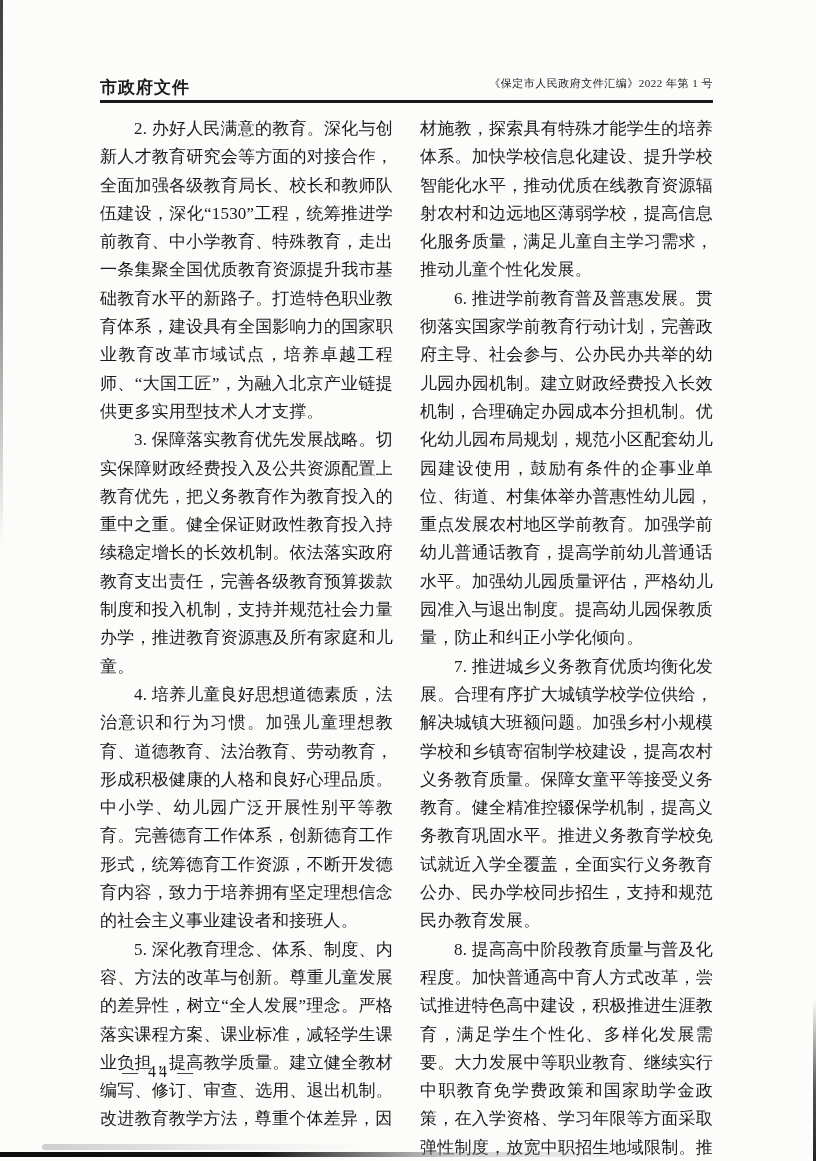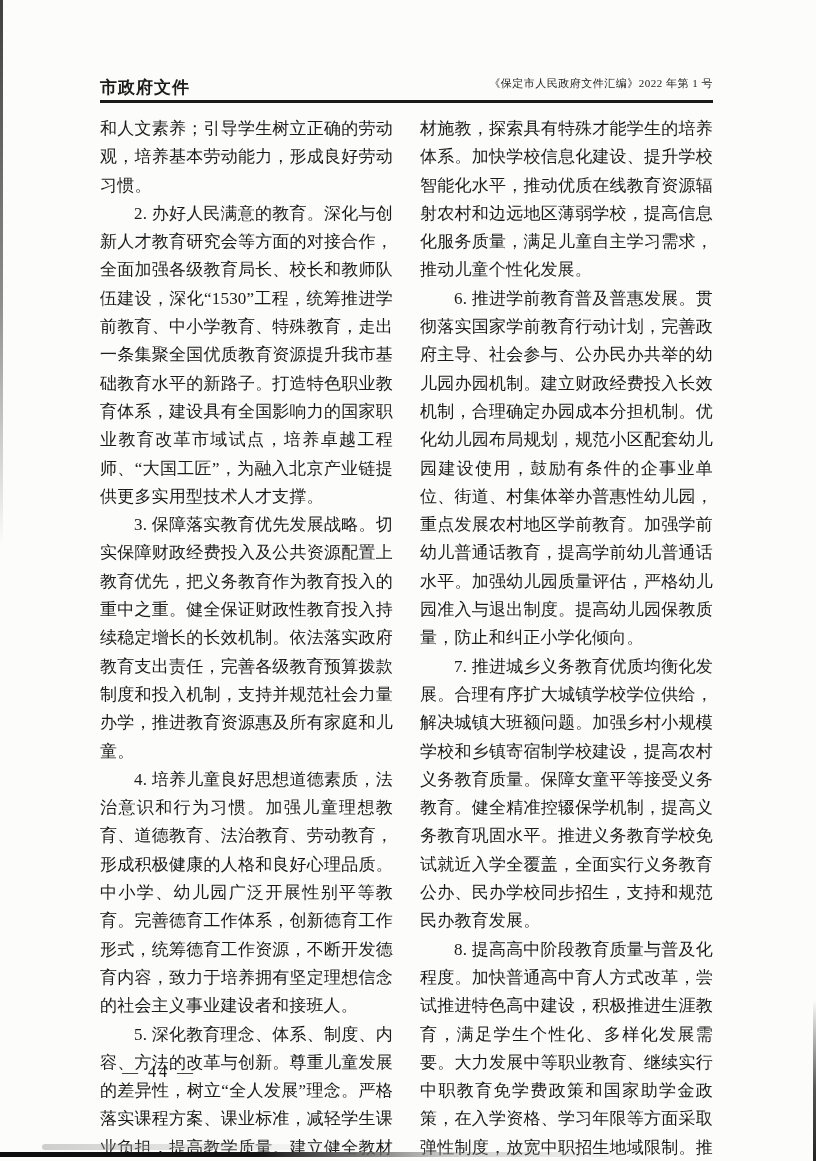--- a/index.html
+++ b/index.html
@@ -96,21 +96,20 @@
   <div class="edge-left"></div>
 
   <div class="header">
     <span class="header-left">市政府文件</span>
     <span class="header-right">《保定市人民政府文件汇编》2022 年第 1 号</span>
   </div>
 
   <div class="content">
     <div class="col">
 
-        <p>和人文素养；引导学生树立正确的劳动观，培养基本劳动能力，形成良好劳动习惯。</p>
 
         <p class="indent">2. 办好人民满意的教育。深化与创新人才教育研究会等方面的对接合作，全面加强各级教育局长、校长和教师队伍建设，深化“1530”工程，统筹推进学前教育、中小学教育、特殊教育，走出一条集聚全国优质教育资源提升我市基础教育水平的新路子。打造特色职业教育体系，建设具有全国影响力的国家职业教育改革市域试点，培养卓越工程师、“大国工匠”，为融入北京产业链提供更多实用型技术人才支撑。</p>
 
         <p class="indent">3. 保障落实教育优先发展战略。切实保障财政经费投入及公共资源配置上教育优先，把义务教育作为教育投入的重中之重。健全保证财政性教育投入持续稳定增长的长效机制。依法落实政府教育支出责任，完善各级教育预算拨款制度和投入机制，支持并规范社会力量办学，推进教育资源惠及所有家庭和儿童。</p>
 
         <p class="indent">4. 培养儿童良好思想道德素质，法治意识和行为习惯。加强儿童理想教育、道德教育、法治教育、劳动教育，形成积极健康的人格和良好心理品质。中小学、幼儿园广泛开展性别平等教育。完善德育工作体系，创新德育工作形式，统筹德育工作资源，不断开发德育内容，致力于培养拥有坚定理想信念的社会主义事业建设者和接班人。</p>
 
         <p class="indent">5. 深化教育理念、体系、制度、内容、方法的改革与创新。尊重儿童发展的差异性，树立“全人发展”理念。严格落实课程方案、课业标准，减轻学生课业负担，提高教学质量。建立健全教材编写、修订、审查、选用、退出机制。改进教育教学方法，尊重个体差异，因</p>
       </div>
     <div class="col">

